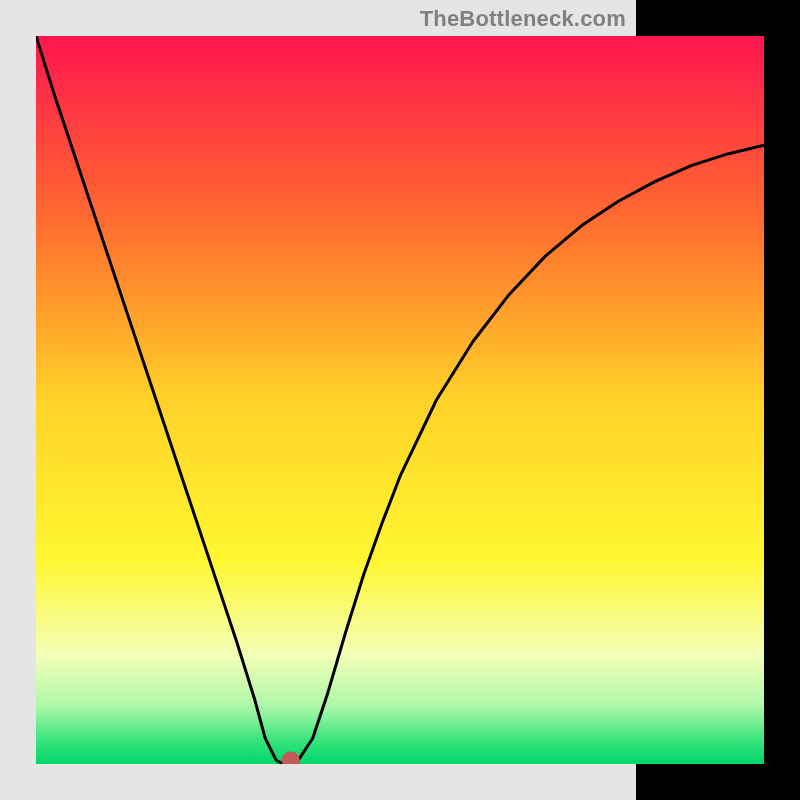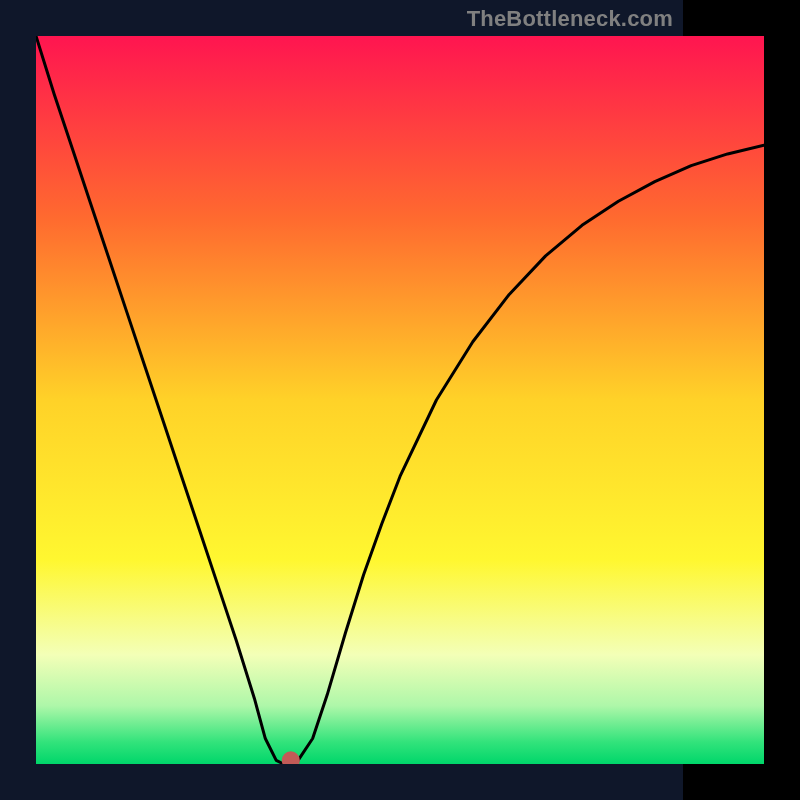--- a/index.html
+++ b/index.html
@@ -8,22 +8,21 @@
     width: 800px;
     height: 800px;
     overflow: hidden;
     background: #000;
     font-family: Arial, Helvetica, sans-serif;
   }
   .outer {
     position: relative;
     width: 636px;
     height: 800px;
-    background: #0f172a;
-    padding-left: 47px;
+    background: #e5e5e5;
   }
   .plot {
     position: absolute;
     left: 36px;
     top: 36px;
     width: 728px;
     height: 728px;
     overflow: hidden;
   }
   .watermark {

